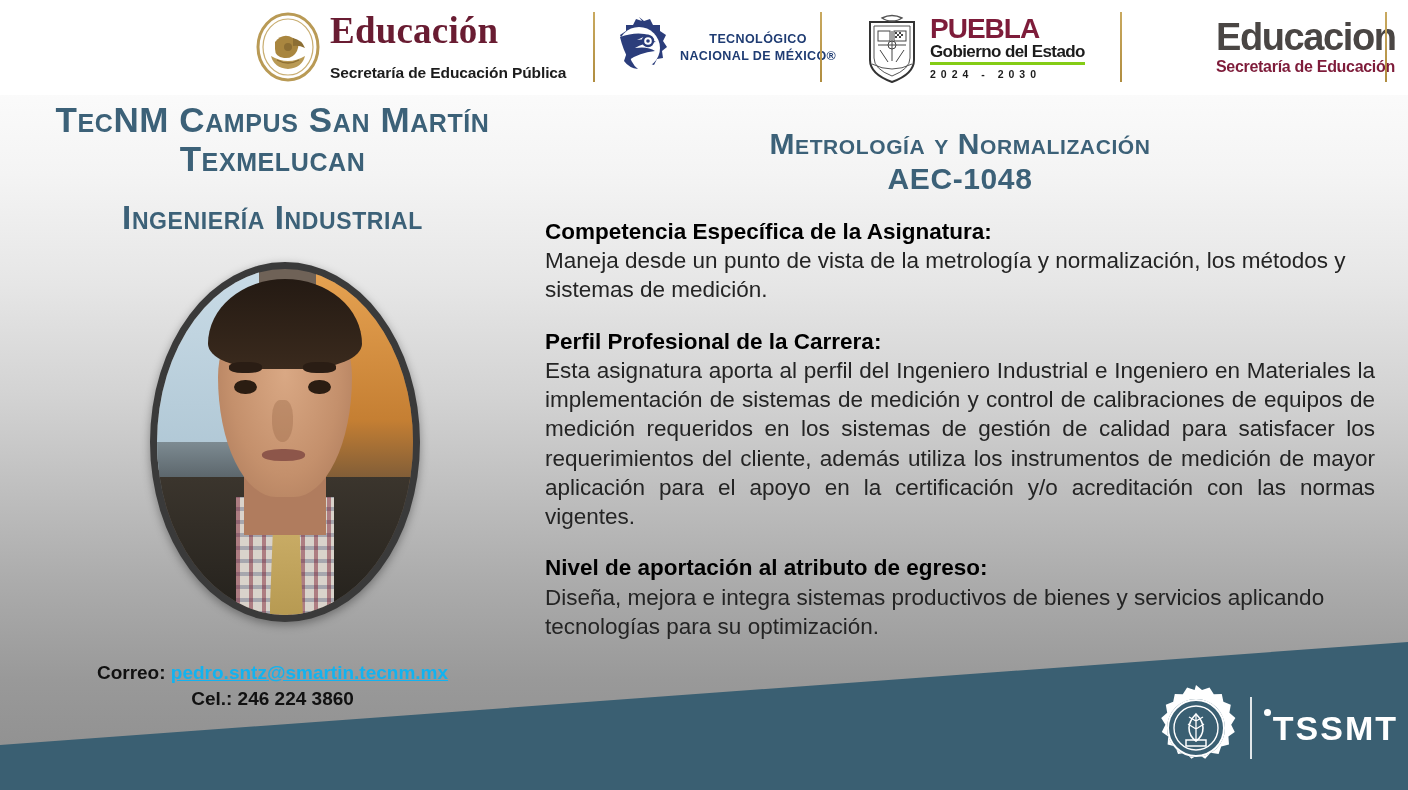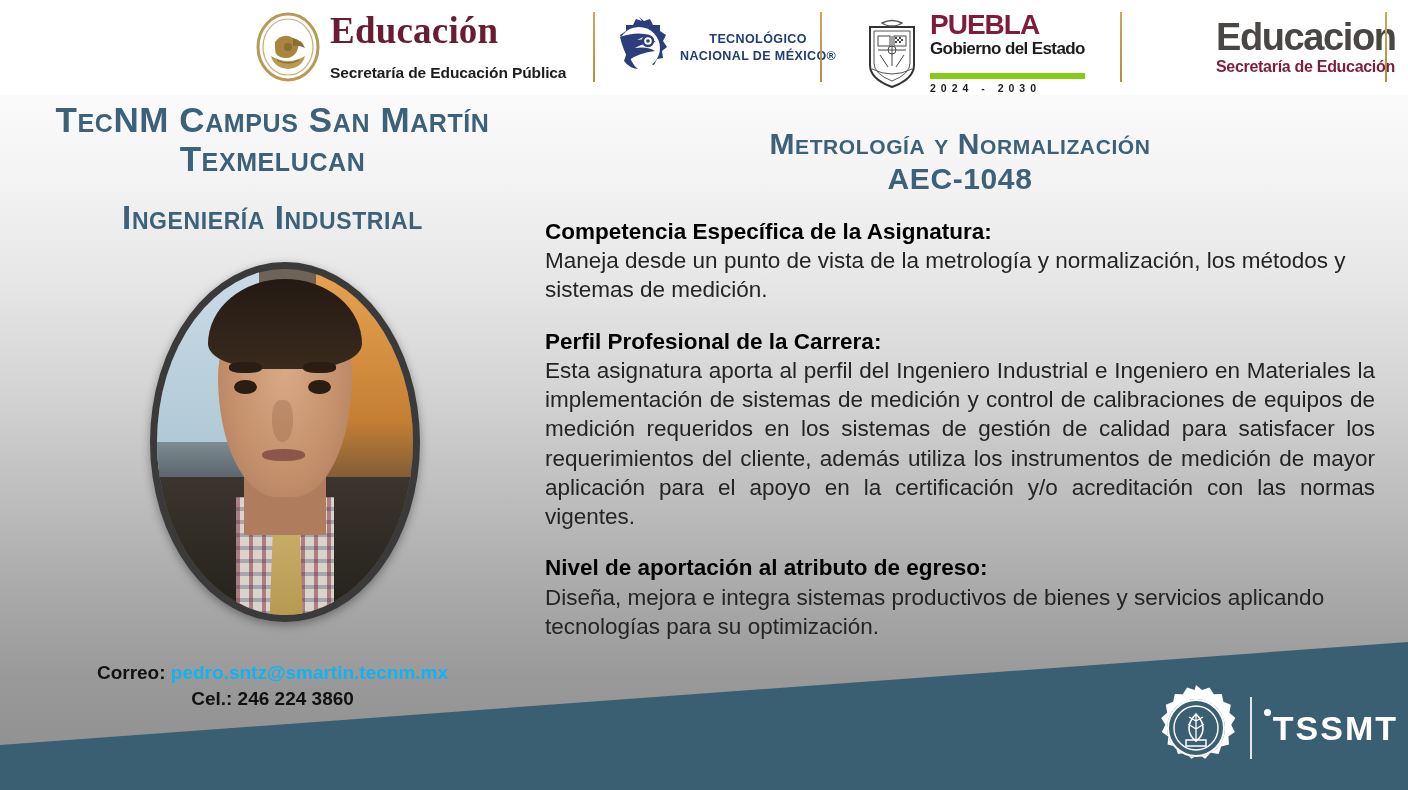--- a/index.html
+++ b/index.html
@@ -70,21 +70,21 @@
   #puebla-logo{left:862px;top:12px;}
   .puebla-shield{width:60px;height:72px;margin-right:8px;}
   .puebla-text{display:flex;flex-direction:column;}
   .puebla-main{
     font-size:28px;font-weight:800;color:#7E1C3A;
     line-height:.95;letter-spacing:-1px;
   }
   .puebla-sub{
     font-size:17px;font-weight:700;color:#1c1c1c;
     line-height:1;letter-spacing:-.6px;margin-top:1px;
-    border-bottom:6px solid #84cc16;padding-bottom:16px;
+    border-bottom:3px solid #84cc16;padding-bottom:2px;
   }
   .puebla-years{
     font-size:10.5px;font-weight:700;color:#1c1c1c;
     letter-spacing:5px;margin-top:3px;
   }
 
   
   #edupue-logo{left:1216px;top:20px;}
   .edupue-main{
     font-size:38px;font-weight:800;color:#4A4644;
@@ -163,21 +163,21 @@
   .ph-mouth{position:absolute;left:41%;top:52%;width:17%;height:3.4%;
     background:#8d564a;border-radius:45%;}
 
   
   .contact{
     position:absolute;left:0;top:660px;width:545px;text-align:center;
     font-size:19px;font-weight:700;color:#111;
     line-height:1.35;
   }
   .contact .mail{
-    color:#12B3F0;font-weight:700;
+    color:#12B3F0;text-decoration:underline;font-weight:700;
   }
 
   
   .right-col{position:absolute;left:545px;top:126px;width:830px;}
   .subject-title{
     text-align:center;color:#3C6178;
     font-weight:700;font-size:30px;line-height:1.18;
     font-variant:small-caps;letter-spacing:.6px;
   }
   .body-text{

